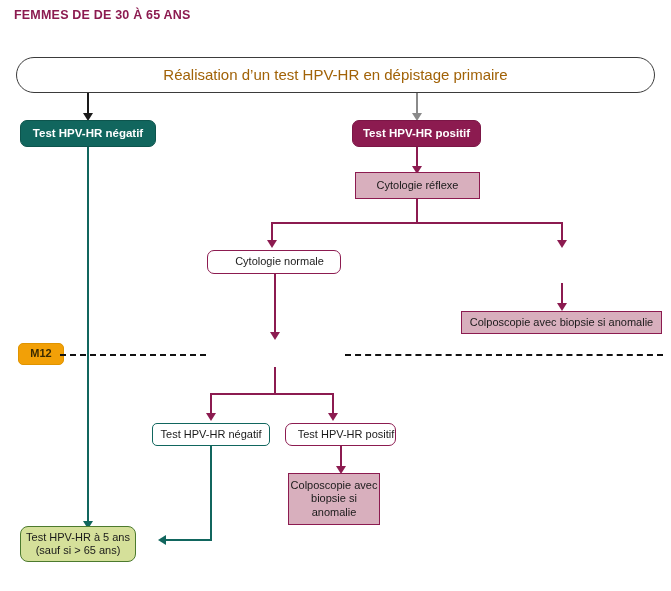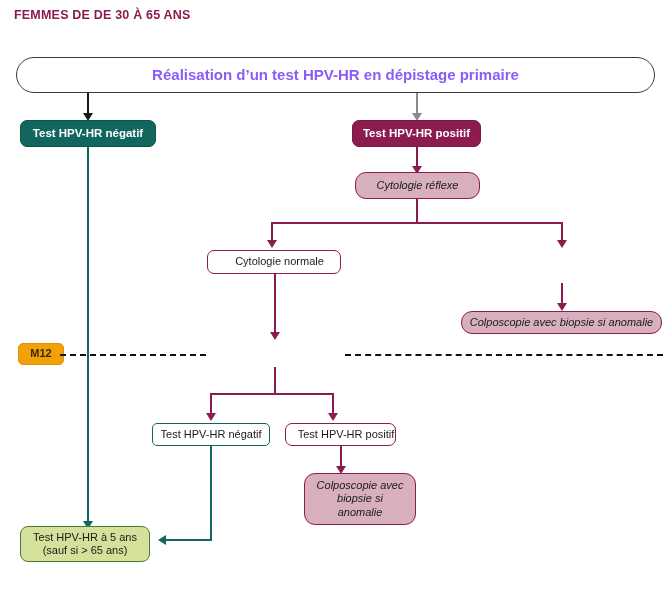--- a/index.html
+++ b/index.html
@@ -38,45 +38,44 @@
     line-height: 1.22;
     color: #1a1a1a;
     font-size: 11px;
   }
   
   .n-root {
     border: 1.3px solid #3b3b3b;
     background: #ffffff;
     border-radius: 22px;
     font-size: 15px;
-    font-weight: bold;
-    color: #8b5cf6;
+    font-weight: normal;
+    color: #a16207;
   }
   .n-teal-solid {
     background: #11665e;
     border: 1.2px solid #0d544d;
     border-radius: 7px;
     color: #ffffff;
     font-size: 11.5px;
     font-weight: bold;
   }
   .n-maroon-solid {
     background: #8c1b50;
     border: 1.2px solid #7b1646;
     border-radius: 7px;
     color: #ffffff;
     font-size: 11.5px;
     font-weight: bold;
   }
   .n-pink-fill {
     background: #d8afbd;
     border: 1.2px solid #8c1b50;
-    border-radius: 11px;
-    color: #1a1a1a;
-    font-style: italic;
+    border-radius: 0;
+    color: #1a1a1a;
   }
   .n-white-maroon {
     background: #ffffff;
     border: 1.2px solid #8c1b50;
     border-radius: 7px;
     color: #1a1a1a;
     padding-left: 11px;
   }
   .n-white-teal {
     background: #ffffff;
@@ -192,20 +191,20 @@
   <div class="node n-white-teal" style="left:152px; top:423px; width:118px; height:23px;">Test HPV-HR négatif</div>
   <div class="node n-white-maroon" style="left:285px; top:423px; width:111px; height:23px;">Test HPV-HR positif</div>
 
   <div class="vline c-teal" style="left:210px; top:446px; height:95px;"></div>
   <div class="hline c-teal" style="left:166px; top:539px; width:45px;"></div>
   <div class="arrow arrow-left" style="left:158px; top:535px;"></div>
 
   <div class="vline" style="left:340px; top:446px; height:25px;"></div>
   <div class="arrow arrow-down" style="left:336px; top:466px;"></div>
 
-  <div class="node n-pink-fill lbl-2line" style="left:304px; top:473px; width:112px; height:52px;">Colposcopie avec
+  <div class="node n-pink-fill lbl-2line" style="left:288px; top:473px; width:92px; height:52px;">Colposcopie avec
 biopsie si
 anomalie</div>
 
-  <div class="node n-green-fill lbl-2line" style="left:20px; top:526px; width:130px; height:36px;">Test HPV-HR à 5 ans
+  <div class="node n-green-fill lbl-2line" style="left:20px; top:526px; width:116px; height:36px;">Test HPV-HR à 5 ans
 (sauf si &gt; 65 ans)</div>
 
 </div>
 
 </body></html>

